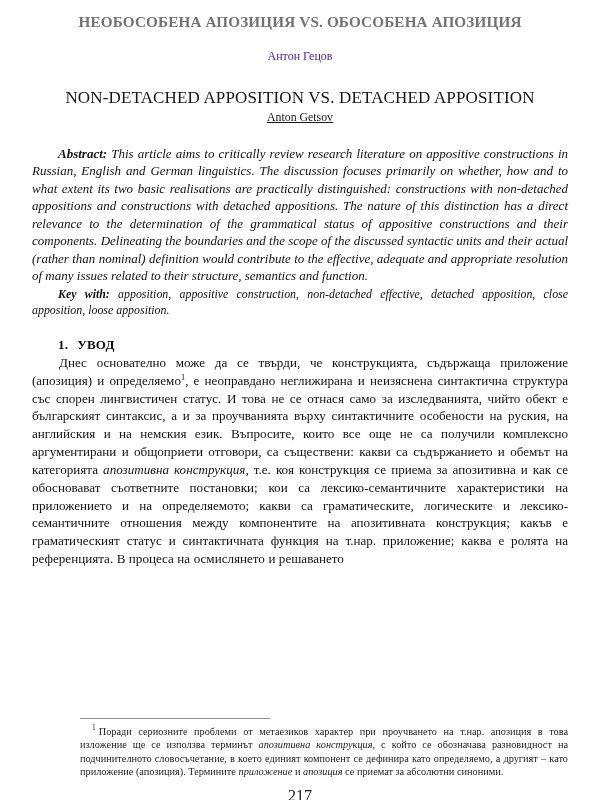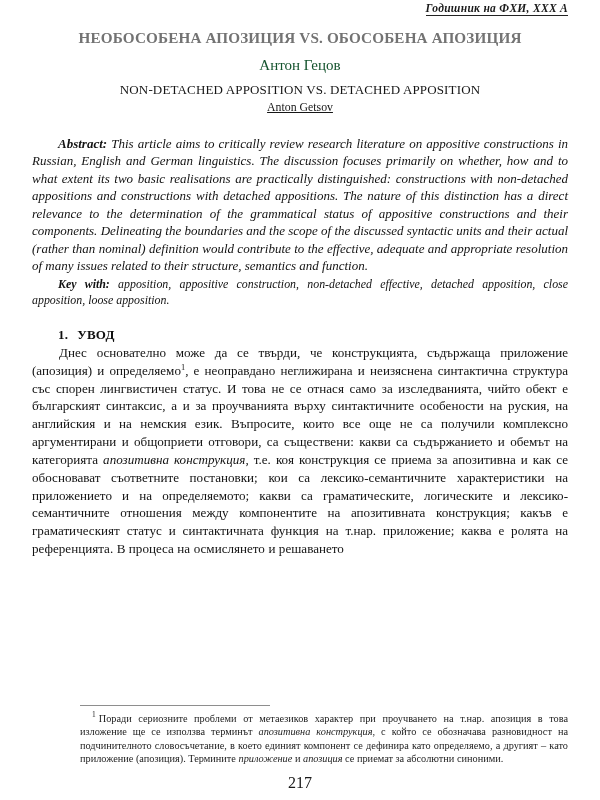--- a/index.html
+++ b/index.html
@@ -43,28 +43,28 @@
   .title-bg {
     text-align: center;
     font-weight: bold;
     font-size: 15.2px;
     letter-spacing: 0.15px;
     margin-top: 13px;
     color: #737373;
   }
   .author-bg {
     text-align: center;
-    font-size: 15px;
-    margin-top: 10px;
-    color: #14532d;
+    font-size: 12px;
+    margin-top: 18px;
+    color: #4c1d95;
   }
   .title-en {
     text-align: center;
-    font-size: 13px;
-    margin-top: 8px;
+    font-size: 17px;
+    margin-top: 24px;
     letter-spacing: 0.15px;
     color: #161616;
   }
   .author-en {
     text-align: center;
     font-size: 11.8px;
     margin-top: 2px;
     color: #161616;
     text-decoration: underline;
   }
@@ -156,23 +156,20 @@
     text-align: center;
     font-size: 16px;
     color: #181818;
   }
 </style>
 </head>
 <body>
 
 <div class="page">
 
-  <div class="running-head">
-    <span class="rh-text">Годишник на ФХИ, XXX А</span>
-  </div>
 
   <div class="title-bg">НЕОБОСОБЕНА АПОЗИЦИЯ VS. ОБОСОБЕНА АПОЗИЦИЯ</div>
 
   <div class="author-bg">Антон Гецов</div>
 
   <div class="title-en">NON-DETACHED APPOSITION VS. DETACHED APPOSITION</div>
 
   <div class="author-en">Anton Getsov</div>
 
   <div class="abstract"><b>Abstract:</b><span> This article aims to critically review research literature on appositive constructions in Russian, English and German linguistics. The discussion focuses primarily on whether, how and to what extent its two basic realisations are practically distinguished: constructions with non-detached appositions and constructions with detached appositions. The nature of this distinction has a direct relevance to the determination of the grammatical status of appositive constructions and their components. Delineating the boundaries and the scope of the discussed syntactic units and their actual (rather than nominal) definition would contribute to the effective, adequate and appropriate resolution of many issues related to their structure, semantics and function.</span></div>

